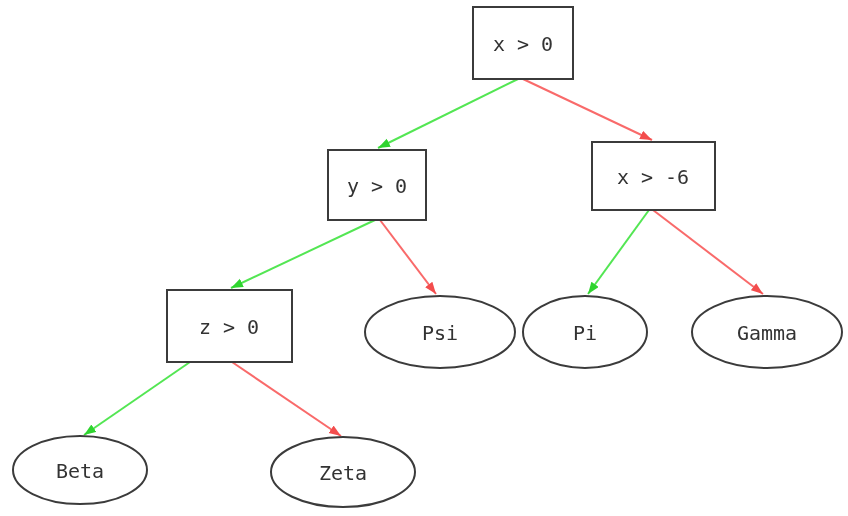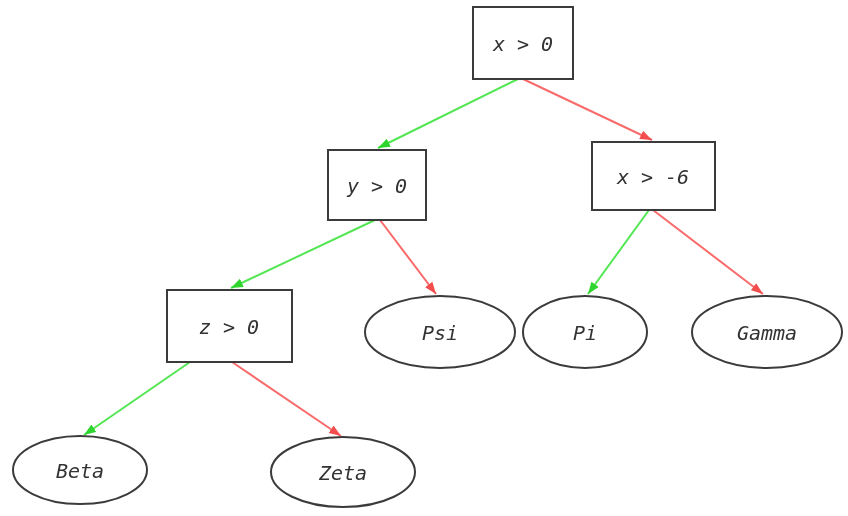--- a/index.html
+++ b/index.html
@@ -7,21 +7,20 @@
     padding: 0;
     background: #ffffff;
     width: 848px;
     height: 516px;
     overflow: hidden;
   }
   .canvas-wrap {
     position: relative;
     width: 848px;
     height: 448px;
-    font-style: italic;
   }
   svg {
     display: block;
   }
   .node-shape {
     fill: #ffffff;
     stroke: #3b3b3b;
     stroke-width: 2;
   }
   .node-label {

